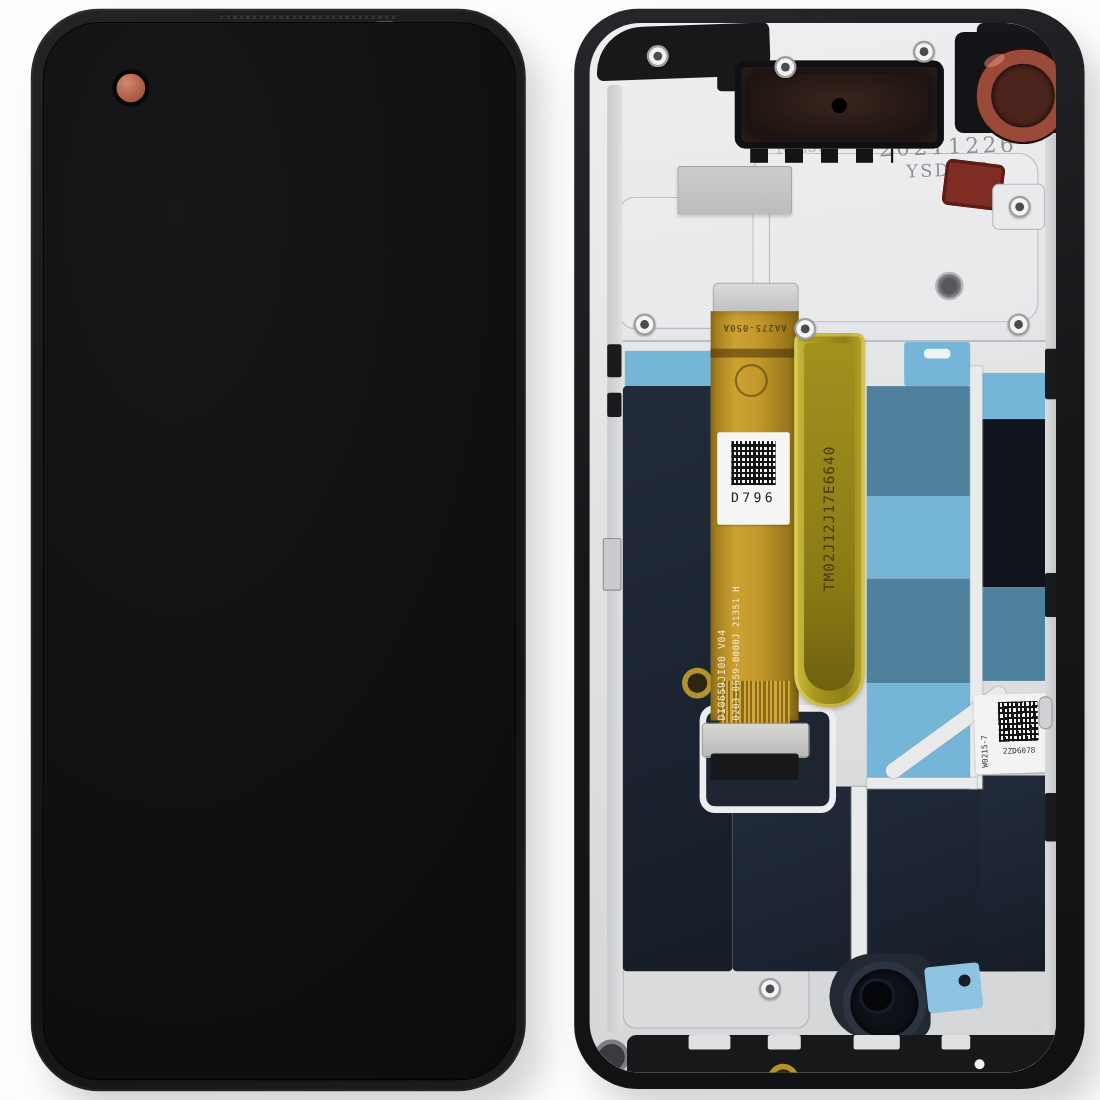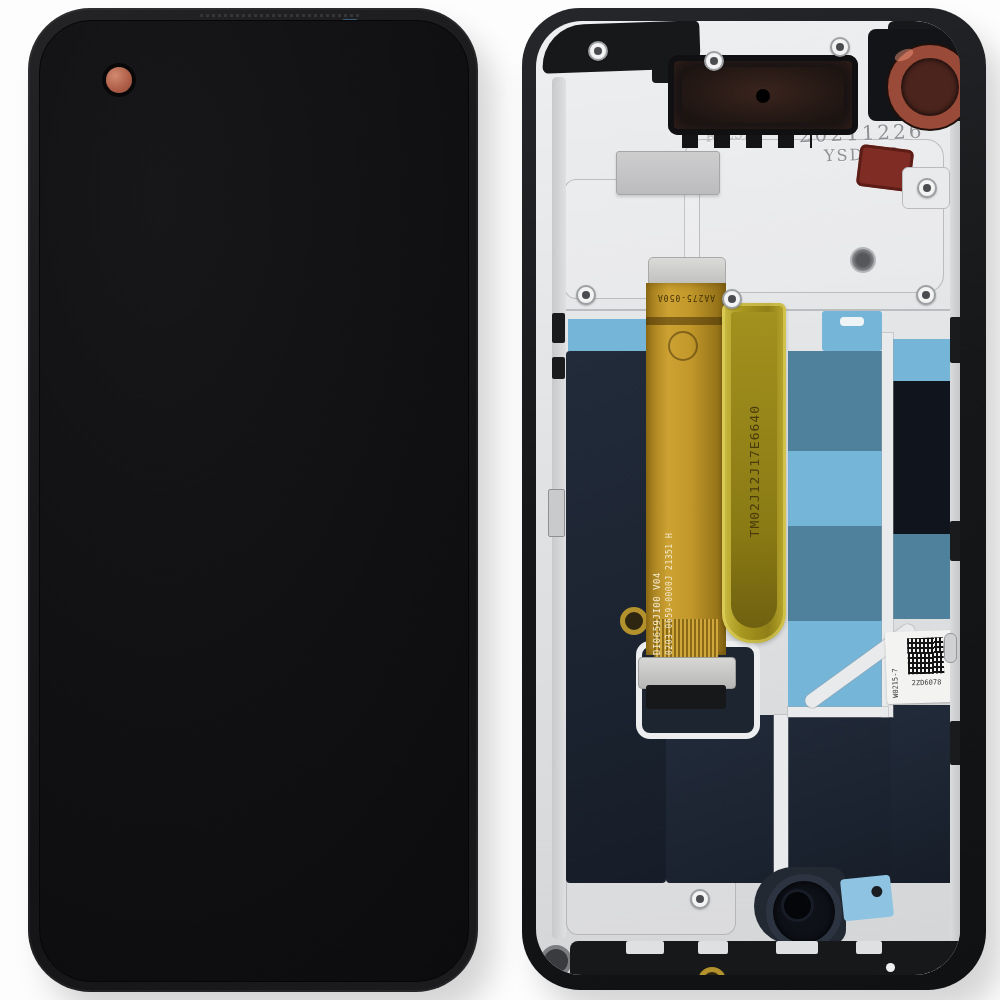--- a/index.html
+++ b/index.html
@@ -210,20 +210,24 @@
 
       <div class="abs flex-tab"></div>
       <div class="abs flex-ribbon">
         <div class="abs flex-topmark">AA275-050A</div>
         <div class="abs flex-band"></div>
         <div class="abs flex-emblem"></div>
       </div>
       <div class="abs flex-traces"></div>
       <div class="abs flex-bracket"></div>
       <div class="abs flex-conn"></div>
+      <div class="abs flex-label">
+        <div class="abs qr qr-flex"></div>
+        <div class="abs flex-label-code">D796</div>
+      </div>
       <div class="abs vtext flex-mark flex-mark1">DI0659JI00  V04</div>
       <div class="abs vtext flex-mark flex-mark2">0203-0659-0000J 21351 H</div>
 
       <div class="abs kapton">
         <div class="abs kapton-inner"></div>
         <div class="abs kapton-mark">
             <span class="vtext">TM02J12J17E6640</span>
           </div>
       </div>
 

